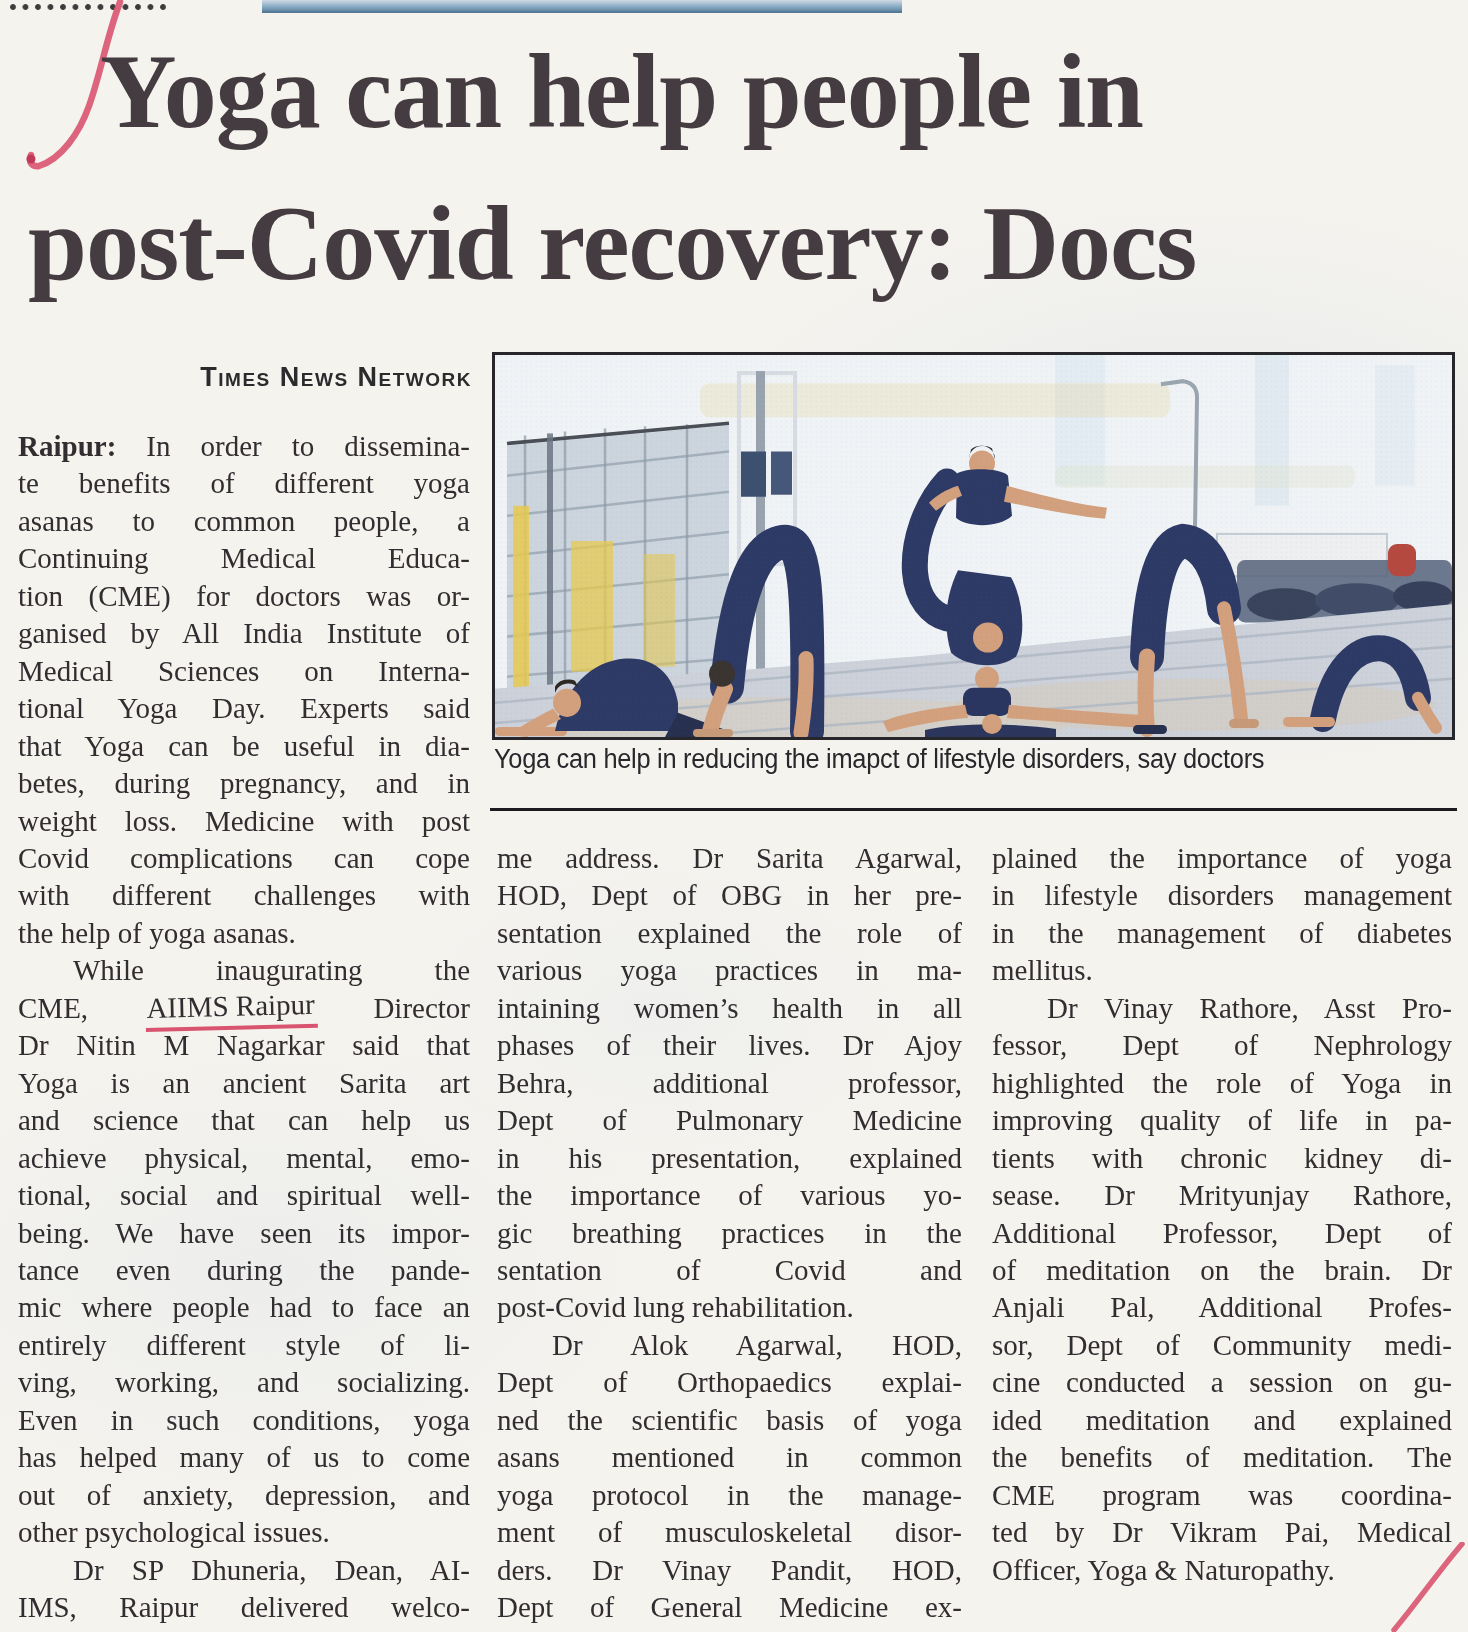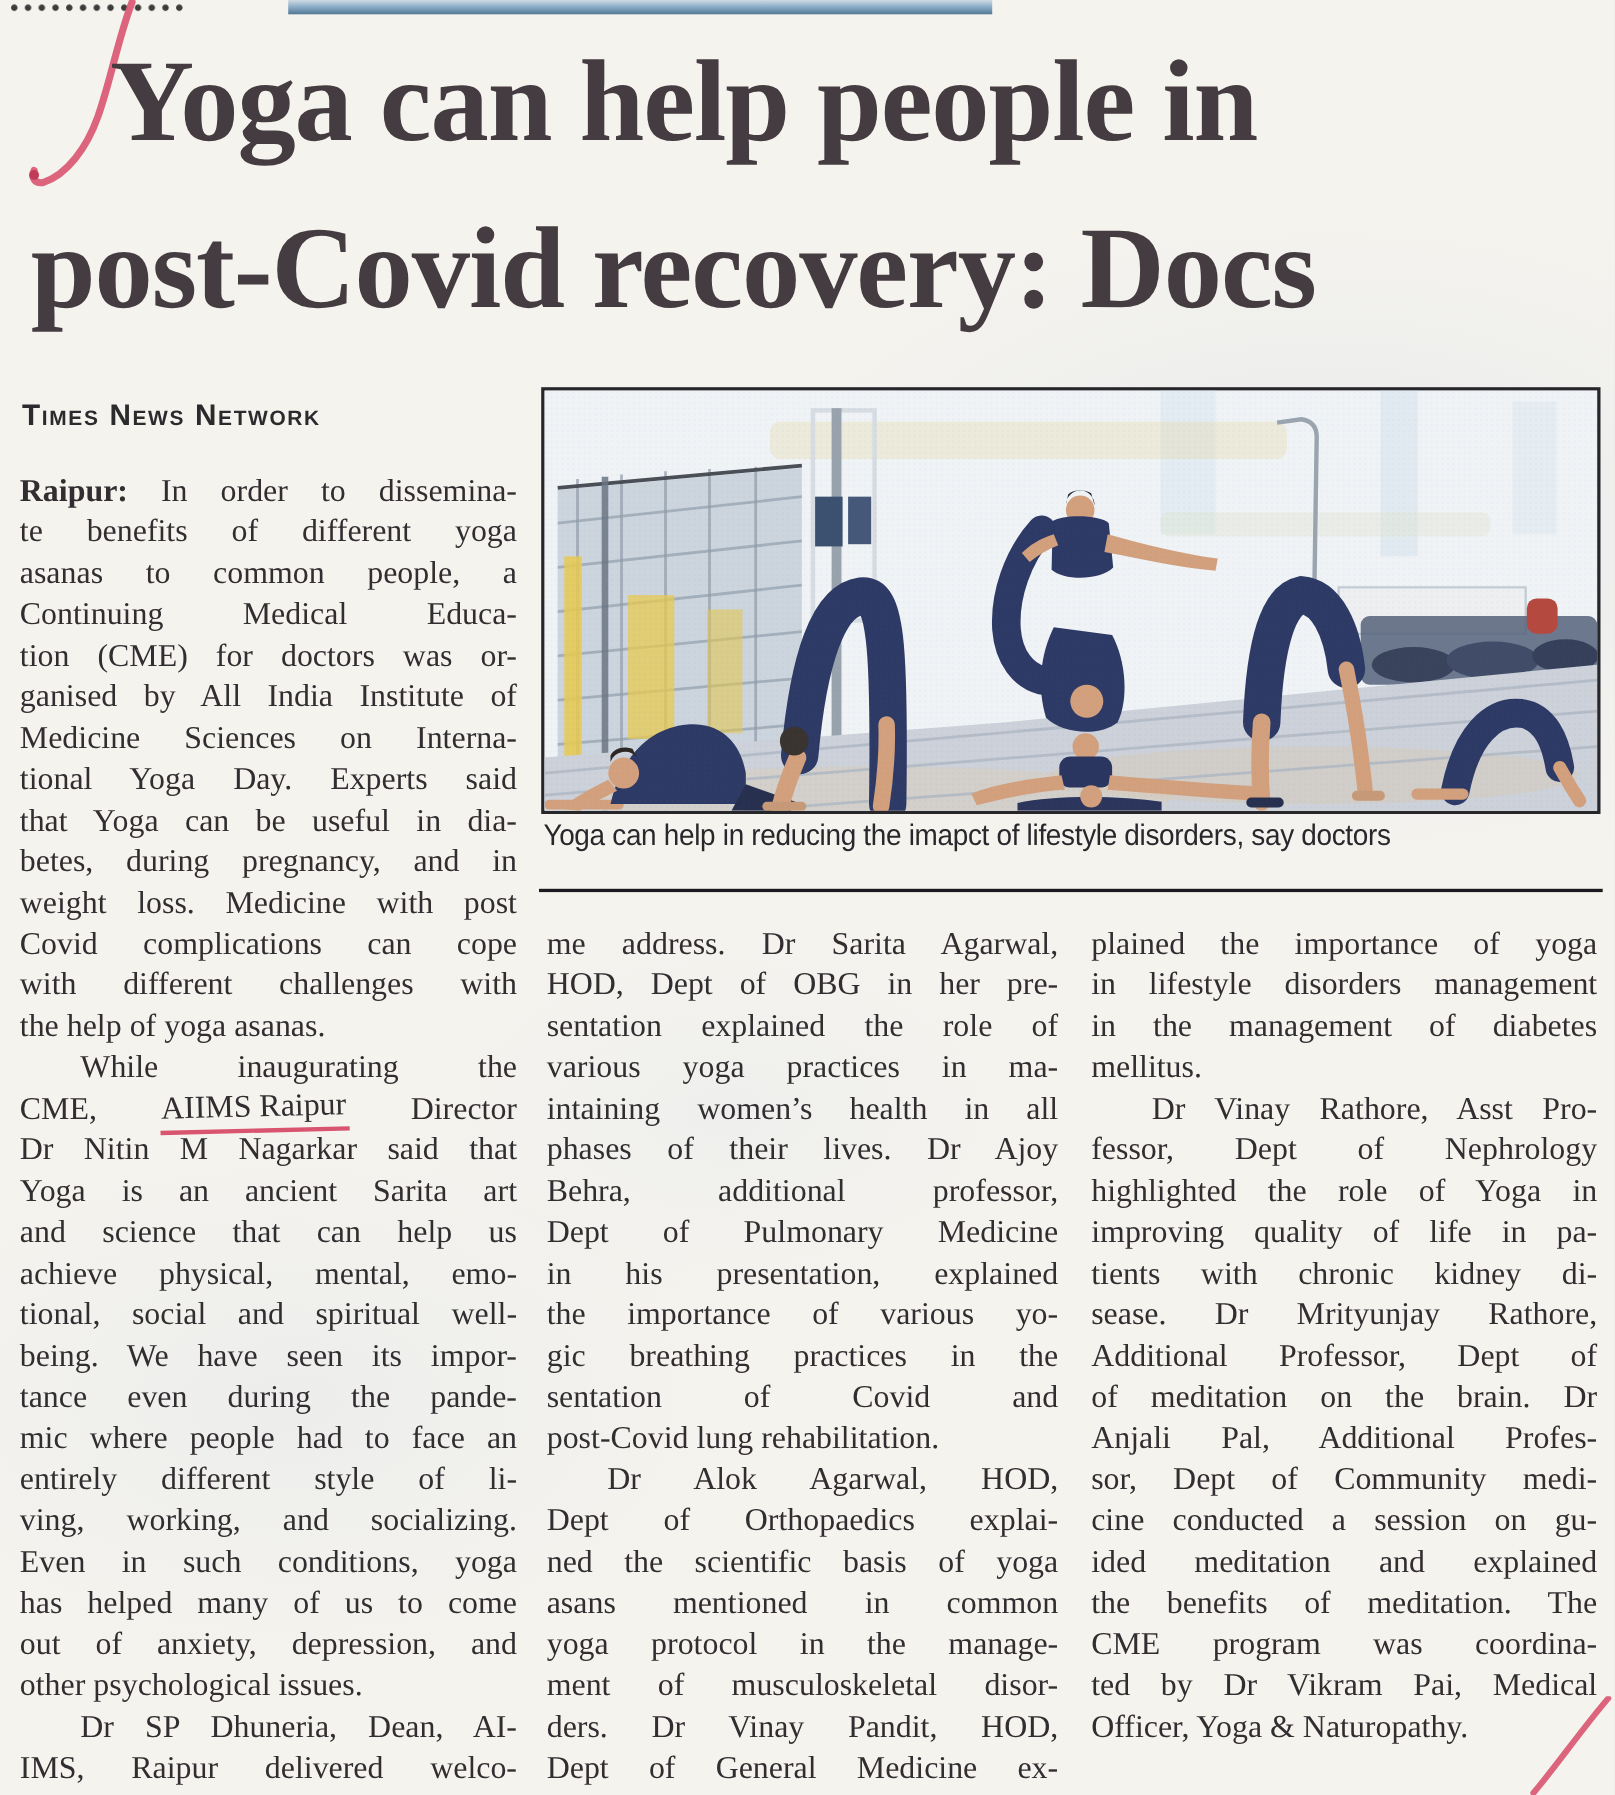--- a/index.html
+++ b/index.html
@@ -42,21 +42,21 @@
     position:absolute;left:28px;top:16px;width:1415px;
     font-weight:bold;color:var(--headline-ink);
     font-size:106px;line-height:152px;letter-spacing:-1px;
   }
   .headline .hl1{display:block;padding-left:72px;white-space:nowrap;}
   .headline .hl2{display:block;white-space:nowrap;}
 
   
   .byline{
     position:absolute;left:20px;top:362px;width:452px;
-    text-align:left;
+    text-align:right;
     font-family:"Liberation Sans","DejaVu Sans",sans-serif;
     font-variant:small-caps;font-weight:bold;
     font-size:27px;letter-spacing:1.5px;color:#2b2b2e;
   }
 
   
   .photo{
     position:absolute;left:492px;top:352px;width:963px;height:388px;
     border:3px solid #26262b;background:#eef1f5;
   }
@@ -205,21 +205,21 @@
 
   <div id="columns">
       <div class="col col1">
         <div class="para">
           <div class="ln j"><span class="b">Raipur:</span> In order to dissemina-</div>
           <div class="ln j">te benefits of different yoga</div>
           <div class="ln j">asanas to common people, a</div>
           <div class="ln j">Continuing Medical Educa-</div>
           <div class="ln j">tion (CME) for doctors was or-</div>
           <div class="ln j">ganised by All India Institute of</div>
-          <div class="ln j">Medicine Sciences on Interna-</div>
+          <div class="ln j">Medical Sciences on Interna-</div>
           <div class="ln j">tional Yoga Day. Experts said</div>
           <div class="ln j">that Yoga can be useful in dia-</div>
           <div class="ln j">betes, during pregnancy, and in</div>
           <div class="ln j">weight loss. Medicine with post</div>
           <div class="ln j">Covid complications can cope</div>
           <div class="ln j">with different challenges with</div>
           <div class="ln">the help of yoga asanas.</div>
         </div>
         <div class="para">
           <div class="ln j ind">While inaugurating the</div>

